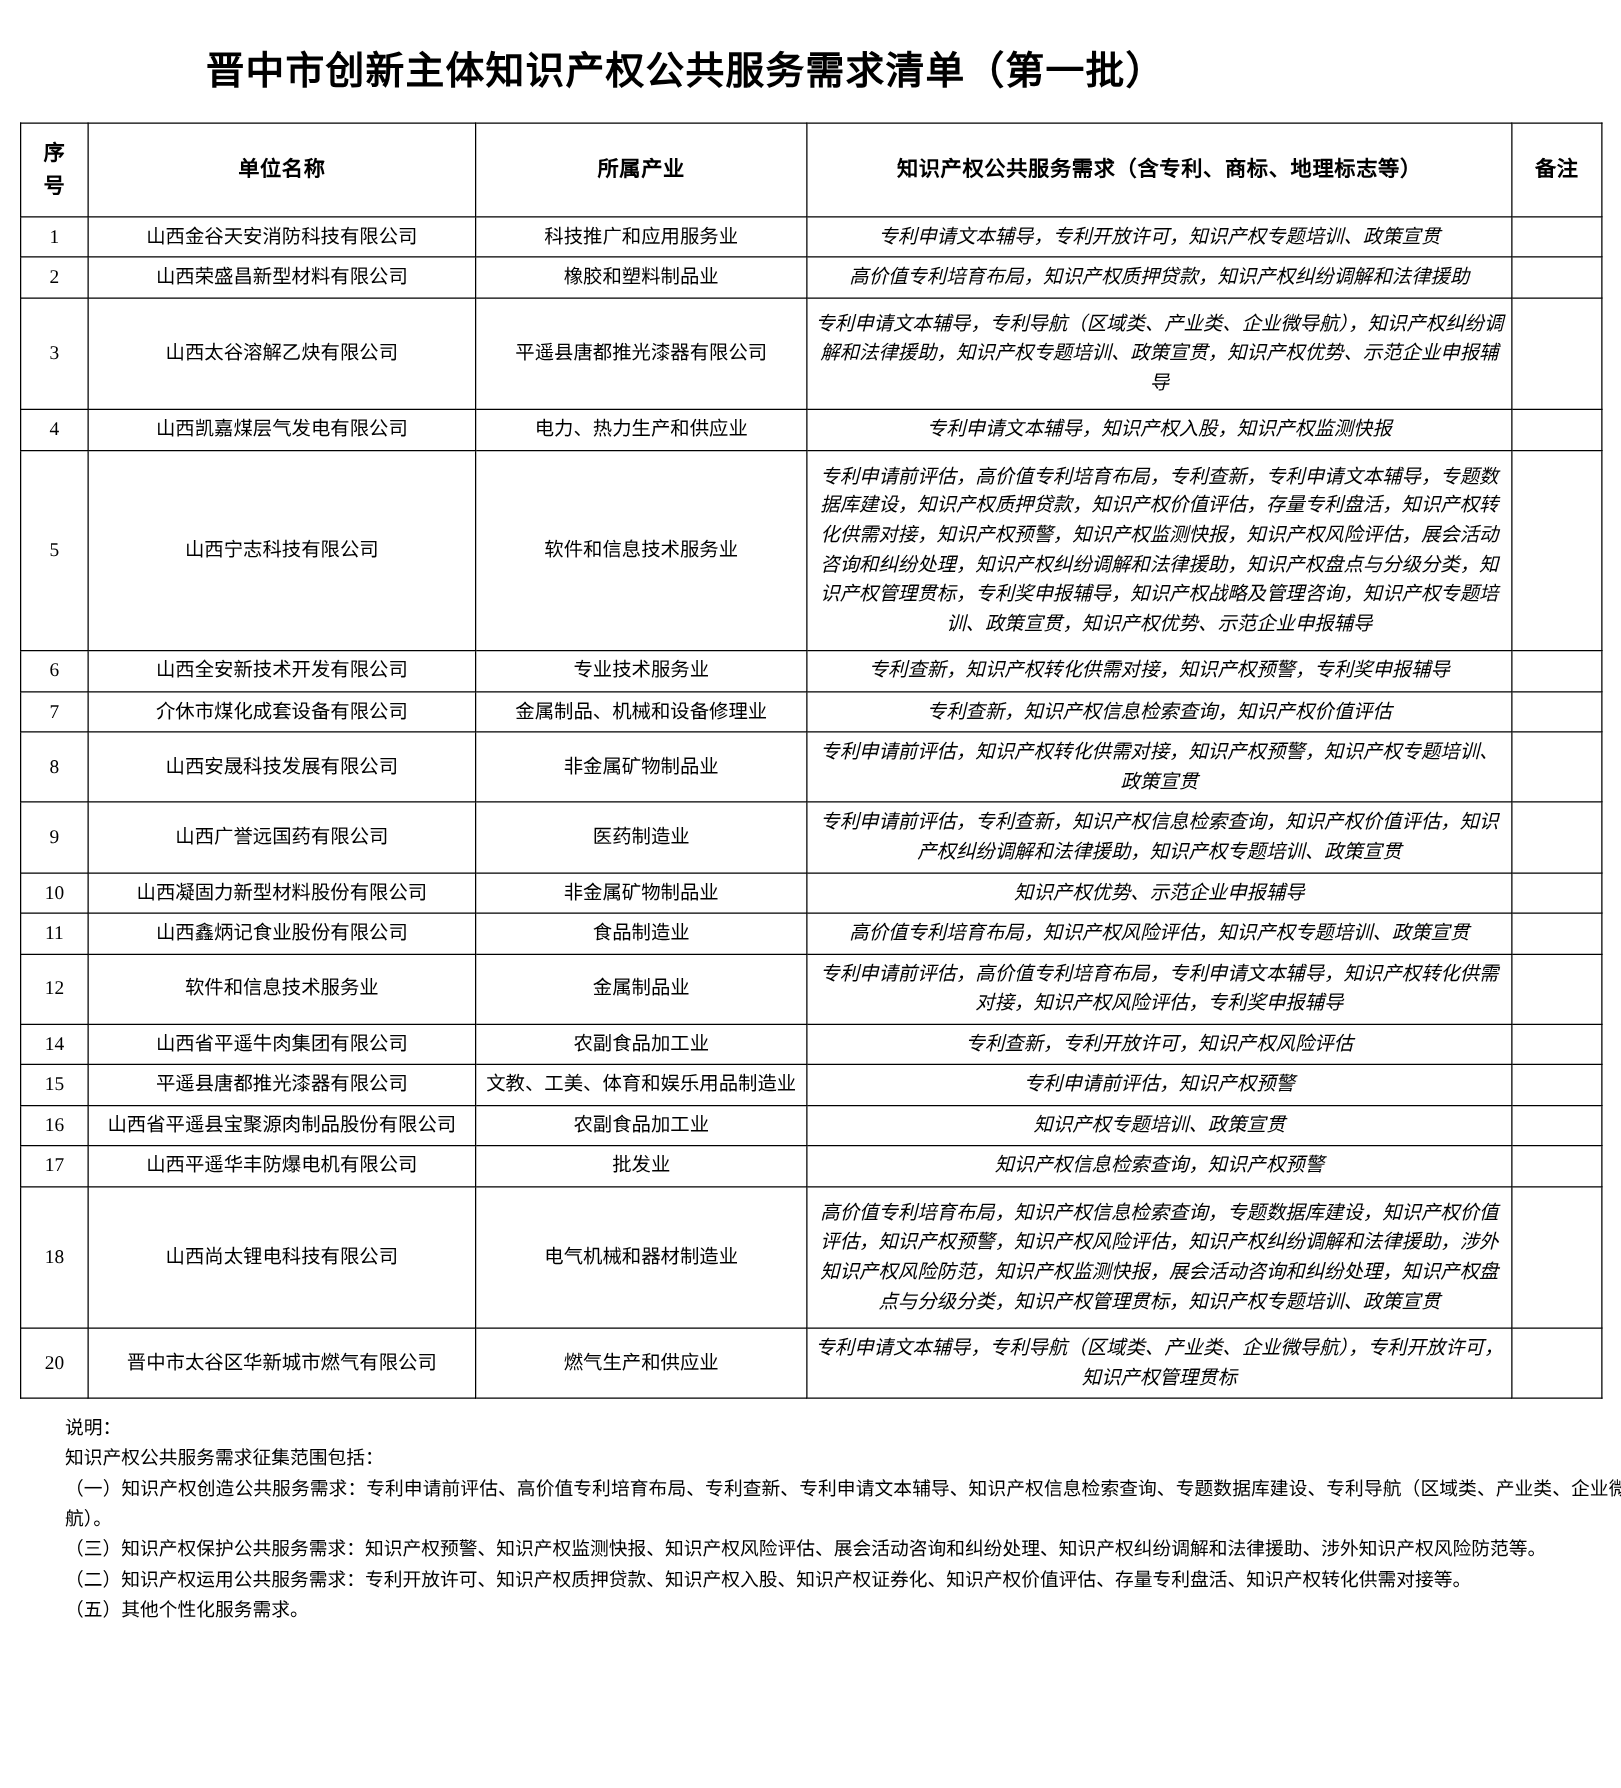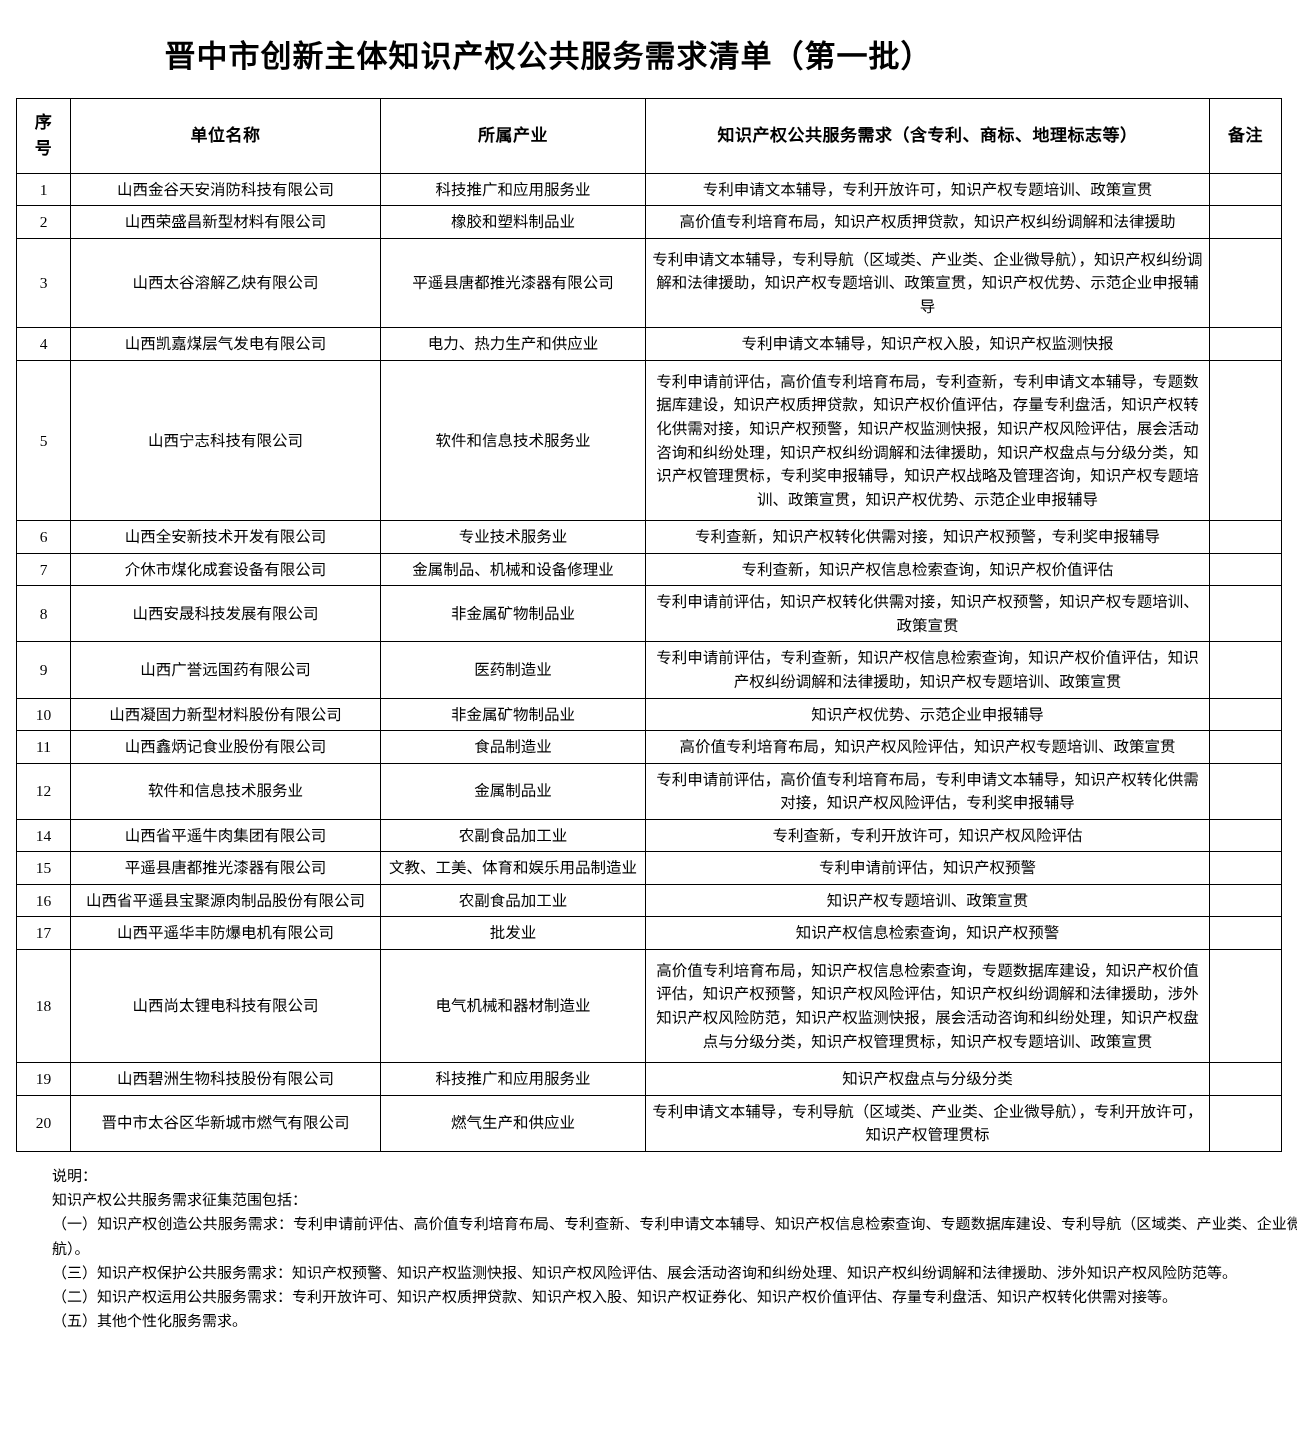--- a/index.html
+++ b/index.html
@@ -73,20 +73,21 @@
 
   td.seq {
     font-family: "Liberation Serif", "DejaVu Serif", serif;
     font-size: 15px;
   }
 
   td.need {
     text-align: center;
     padding-left: 8px;
     padding-right: 8px;
+    font-style: italic;
   }
 
   td.remark { }
 
   
   tr.r-tall td { padding-top: 9px; padding-bottom: 9px; }
 
   .notes {
     padding: 12px 16px 0 16px;
     box-sizing: border-box;
@@ -240,27 +241,20 @@
             <td class="remark"></td>
           </tr>
           <tr class="r-tall">
             <td class="seq">18</td>
             <td class="unit">山西尚太锂电科技有限公司</td>
             <td class="ind">电气机械和器材制造业</td>
             <td class="need">高价值专利培育布局，知识产权信息检索查询，专题数据库建设，知识产权价值评估，知识产权预警，知识产权风险评估，知识产权纠纷调解和法律援助，涉外知识产权风险防范，知识产权监测快报，展会活动咨询和纠纷处理，知识产权盘点与分级分类，知识产权管理贯标，知识产权专题培训、政策宣贯</td>
             <td class="remark"></td>
           </tr>
           <tr>
-            <td class="seq">19</td>
-            <td class="unit">山西碧洲生物科技股份有限公司</td>
-            <td class="ind">科技推广和应用服务业</td>
-            <td class="need">知识产权盘点与分级分类</td>
-            <td class="remark"></td>
-          </tr>
-          <tr>
             <td class="seq">20</td>
             <td class="unit">晋中市太谷区华新城市燃气有限公司</td>
             <td class="ind">燃气生产和供应业</td>
             <td class="need">专利申请文本辅导，专利导航（区域类、产业类、企业微导航），专利开放许可，知识产权管理贯标</td>
             <td class="remark"></td>
           </tr>
         </tbody>
     </table>
   </div>
 

